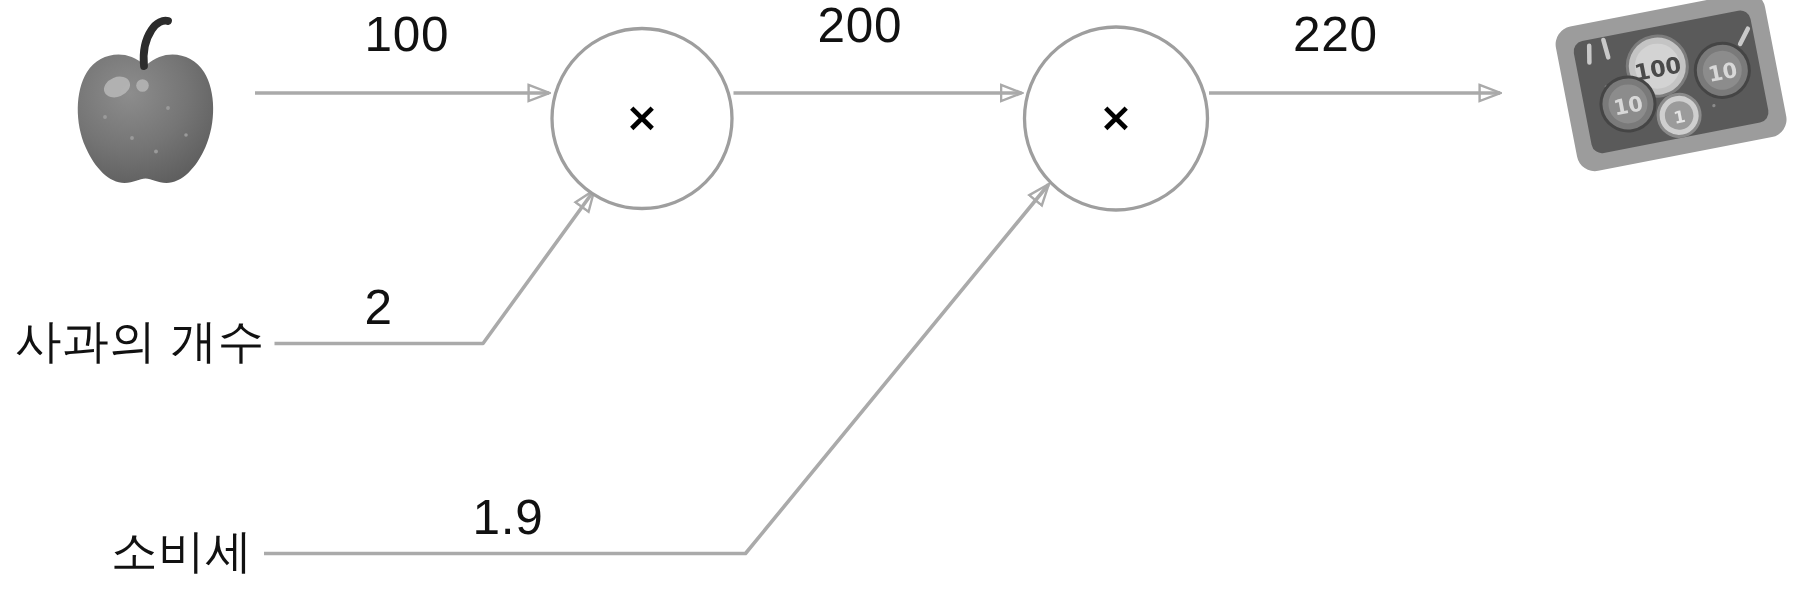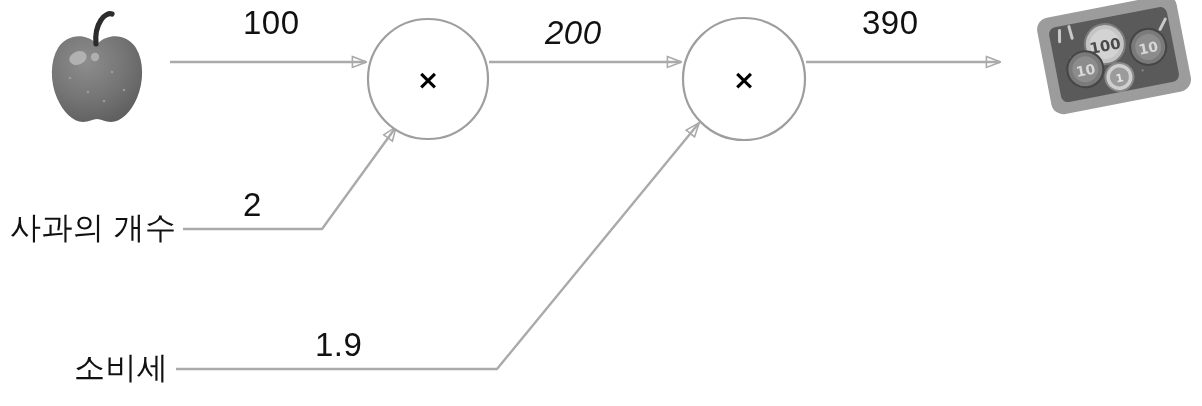--- a/index.html
+++ b/index.html
@@ -104,21 +104,21 @@
         <circle cx="72" cy="72" r="9.5" fill="#9b9b9b"></circle>
         <text x="72" y="77" text-anchor="middle" font-size="11" font-weight="bold" fill="#e4e4e4" font-family="DejaVu Sans, sans-serif">1</text>
       </g>
     </g>
   </svg>
 
   <div class="opsym" style="left:428px;top:79px;">×</div>
   <div class="opsym" style="left:744px;top:79px;">×</div>
 
   <div class="lbl num" style="left:243px;top:6px;">100</div>
-  <div class="lbl num" style="left:545px;top:16px;font-style:italic;">200</div>
-  <div class="lbl num" style="left:862px;top:6px;">390</div>
+  <div class="lbl num" style="left:545px;top:0;">200</div>
+  <div class="lbl num" style="left:862px;top:6px;">220</div>
   <div class="lbl num" style="left:243px;top:188px;">2</div>
   <div class="lbl num" style="left:315px;top:328px;">1.9</div>
 
   <div class="lbl ko" style="left:10px;top:212px;">사과의 개수</div>
   <div class="lbl ko" style="left:74px;top:352px;">소비세</div>
 
 </div>
 
 </body></html>

